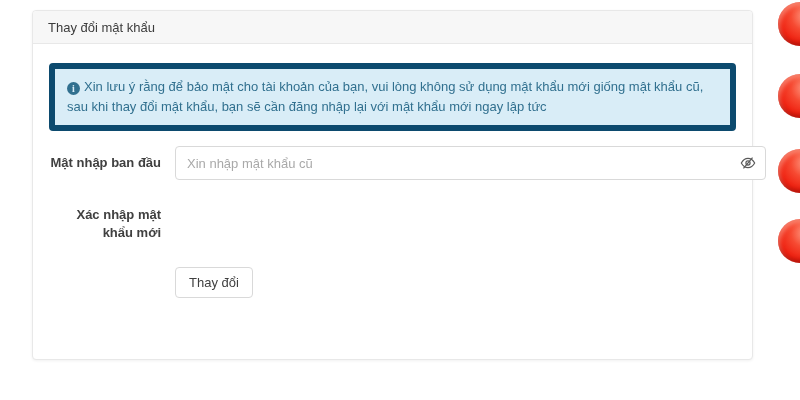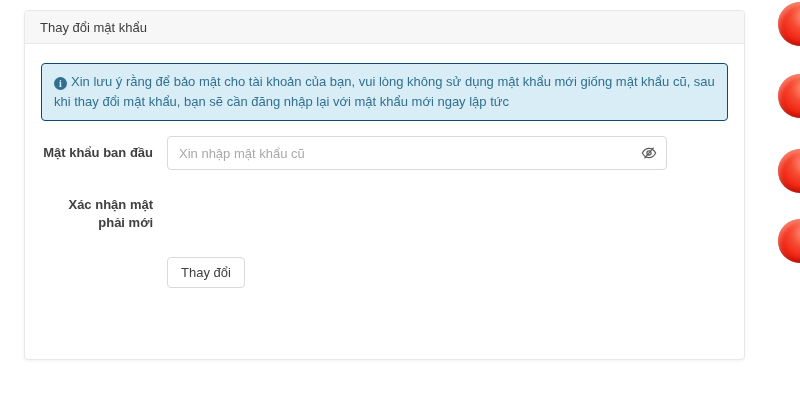--- a/index.html
+++ b/index.html
@@ -7,21 +7,21 @@
     width: 800px; height: 400px;
     background: #ffffff;
     overflow: hidden;
     font-family: "Liberation Sans", "DejaVu Sans", sans-serif;
   }
   .page { position: relative; width: 800px; height: 400px; }
 
   
   .panel {
     position: absolute;
-    left: 24px; top: 10px;
+    left: 32px; top: 10px;
     width: 721px; height: 350px;
     background: #ffffff;
     border: 1px solid #e8e8e8;
     border-radius: 4px;
     box-shadow: 0 1px 3px rgba(0,0,0,0.06);
   }
   .panel-header {
     height: 33px;
     background: #f7f7f7;
     border-bottom: 1px solid #e8e8e8;
@@ -29,21 +29,21 @@
     display: flex; align-items: center;
     padding: 0 15px;
     font-size: 13px;
     color: #3c3c3c;
   }
   .panel-body { padding: 19px 16px 0 16px; }
 
   
   .alert-info {
     background: #d9edf7;
-    border: 1px solid #0c4a6e;
+    border: 6px solid #0c4a6e;
     border-radius: 4px;
     color: #31708f;
     font-size: 13px;
     line-height: 20px;
     padding: 8px 12px;
     margin-bottom: 15px;
   }
   .info-icon {
     display: inline-block;
     width: 13px; height: 13px;
@@ -64,21 +64,21 @@
   .form-label {
     width: 112px;
     text-align: right;
     font-size: 13px;
     font-weight: bold;
     color: #404040;
     line-height: 1.35;
     flex: none;
     margin-right: 14px;
   }
-  .input-wrap { position: relative; width: 500px; flex: none; }
+  .input-wrap { position: relative; width: 591px; flex: none; }
   .text-input {
     width: 100%; height: 34px;
     border: 1px solid #d9d9d9;
     border-radius: 4px;
     padding: 0 34px 0 11px;
     font-size: 13px;
     color: #404040;
     background: #ffffff;
     outline: none;
     font-family: inherit;
@@ -134,36 +134,36 @@
       <span>Thay đổi mật khẩu</span>
     </div>
 
     <div class="panel-body">
 
       <div class="alert-info">
         <span class="info-icon">i</span><span>Xin lưu ý rằng để bảo mật cho tài khoản của bạn, vui lòng không sử dụng mật khẩu mới giống mật khẩu cũ, sau khi thay đổi mật khẩu, bạn sẽ cần đăng nhập lại với mật khẩu mới ngay lập tức</span>
       </div>
 
       <div class="form-row">
-        <div class="form-label">Mật khẩu ban đầu</div>
+        <div class="form-label">Mật nhập ban đầu</div>
         <div class="input-wrap">
           <input class="text-input" type="text" placeholder="Xin nhập mật khẩu cũ" style="">
           <button class="eye-btn">
             <svg width="16" height="16" viewBox="0 0 24 24">
               <path d="M2 12 C5 6.5 8.8 5 12 5 C15.2 5 19 6.5 22 12 C19 17.5 15.2 19 12 19 C8.8 19 5 17.5 2 12 Z" fill="none" stroke="#595959" stroke-width="1.8"></path>
               <circle cx="12" cy="12" r="3.1" fill="none" stroke="#595959" stroke-width="1.8"></circle>
               <line x1="5.2" y1="20.2" x2="18.8" y2="3.8" stroke="#595959" stroke-width="1.8"></line>
             </svg>
           </button>
         </div>
       </div>
 
 
       <div class="form-row">
-        <div class="form-label">Xác nhận mật phải mới</div>
+        <div class="form-label">Xác nhập mật khẩu mới</div>
       </div>
 
       <div class="btn-row">
         <button class="btn">Thay đổi</button>
       </div>
 
     </div>
   </div>
 
   <div class="side-buttons">

